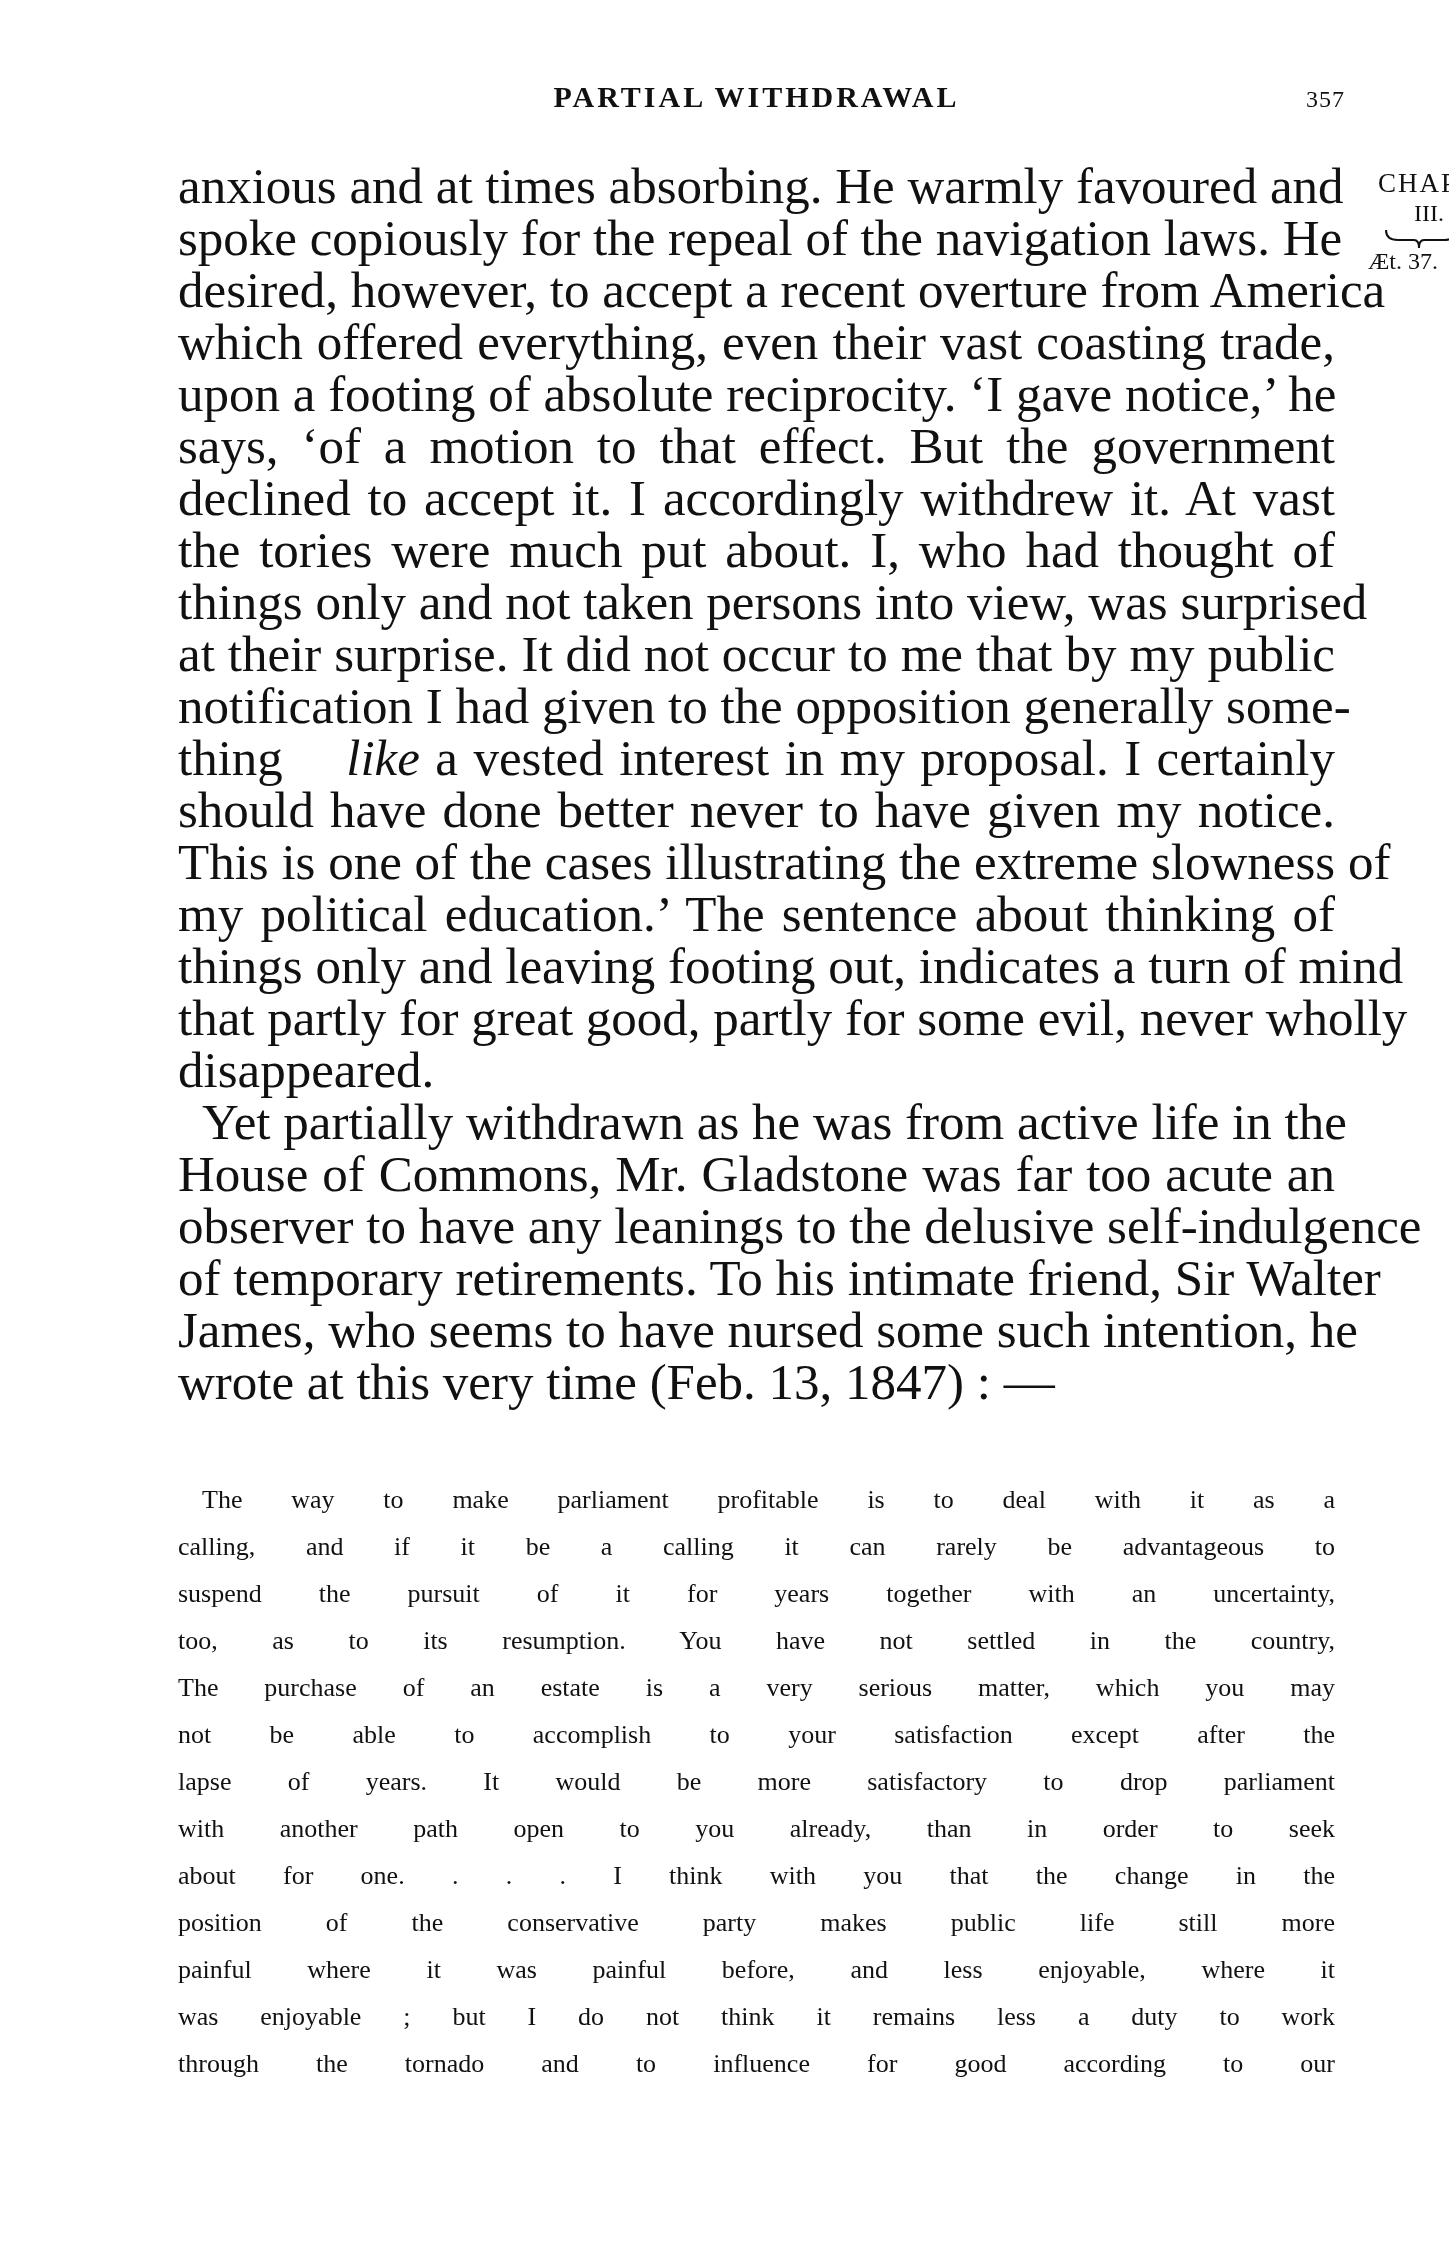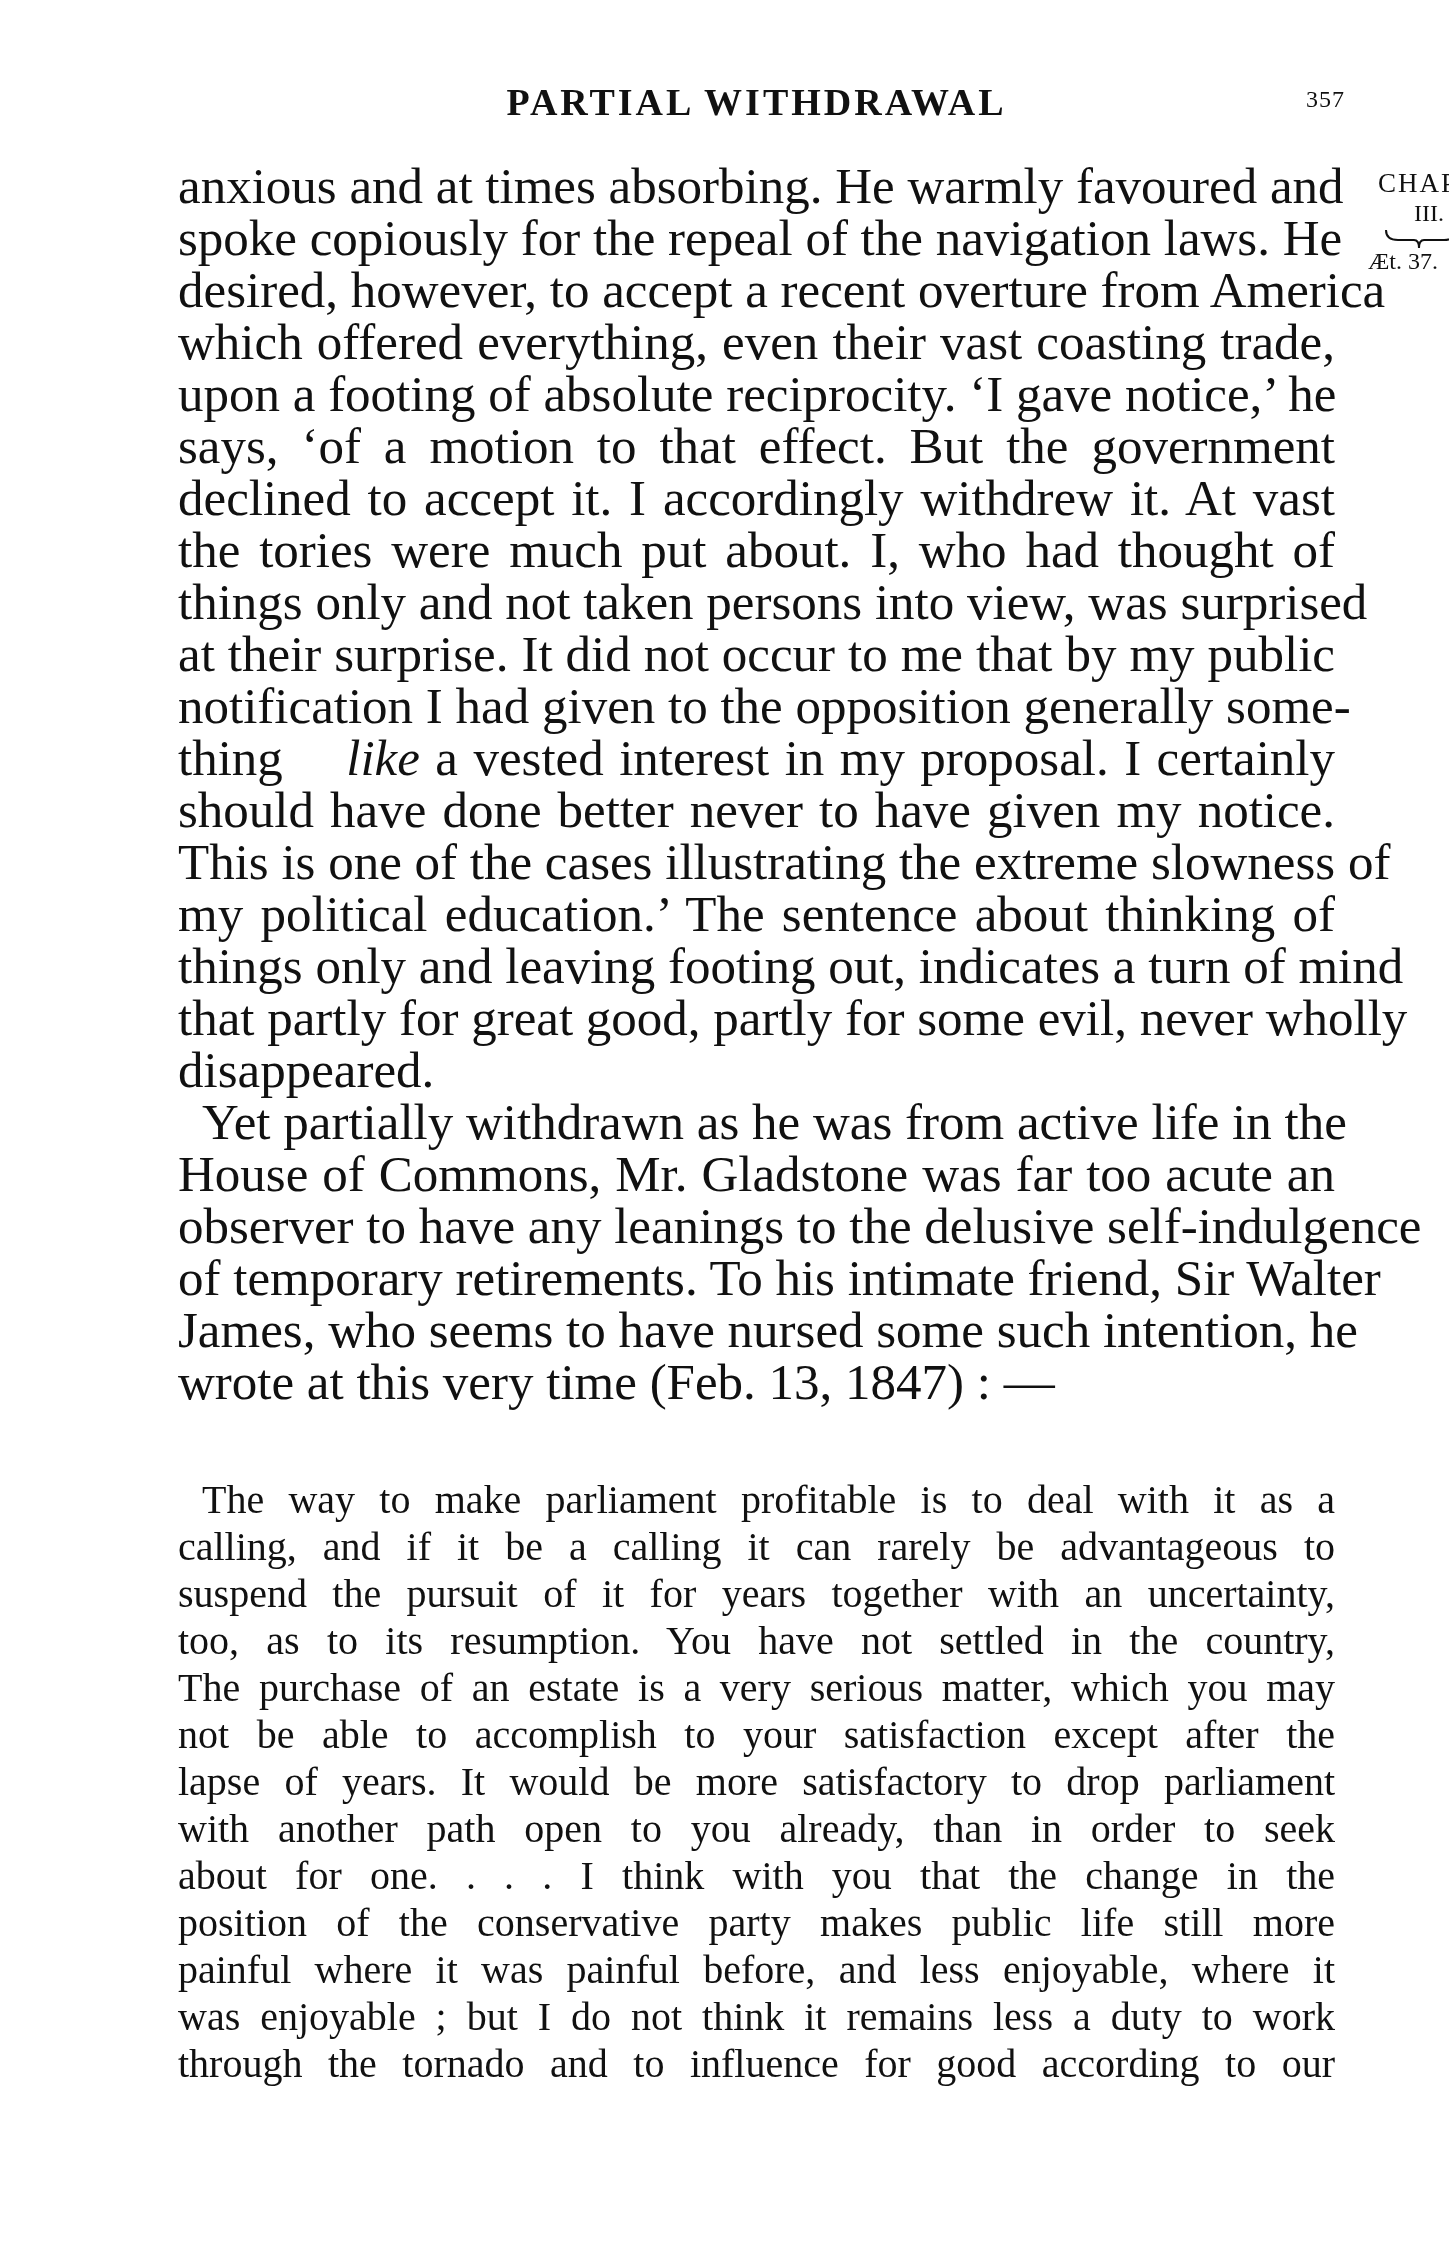--- a/index.html
+++ b/index.html
@@ -3,21 +3,21 @@
 <meta charset="utf-8">
 <style>
   html, body { margin: 0; padding: 0; background: #ffffff; }
   body { width: 1449px; height: 2258px; position: relative; overflow: hidden; color: #111; font-family: "Liberation Serif", "DejaVu Serif", serif; }
   .page { position: absolute; left: 0; top: 0; width: 1449px; height: 2258px; }
   .running-head {
     position: absolute; top: 78px; left: 178px; width: 1157px; height: 40px;
   }
   .running-title {
     position: absolute; left: 0; right: 0; text-align: center;
-    font-size: 38px; font-weight: bold; letter-spacing: 3px; top: 2px;
+    font-size: 30px; font-weight: bold; letter-spacing: 3px; top: 2px;
   }
   .page-number {
     position: absolute; right: -10px; top: 8px; font-size: 24px; letter-spacing: 1px;
   }
   .margin-note {
     position: absolute; left: 1378px; top: 168px; width: 80px; text-align: left;
     font-size: 26px; line-height: 30px;
   }
   .margin-note .chap { letter-spacing: 2px; font-size: 27px; }
   .margin-note .num { padding-left: 36px; font-size: 24px; }
@@ -25,21 +25,21 @@
   .margin-note .aet { font-size: 24px; margin-left: -10px; margin-top: -4px; }
   .body-text {
     position: absolute; left: 178px; top: 160px; width: 1157px;
     font-size: 51px; line-height: 52px; text-align: justify;
   }
   .body-text p { margin: 0; }
   .line { display: block; text-align: justify; text-align-last: justify; white-space: nowrap; height: 52px; }
   .line.last { text-align-last: left; }
   .quote {
     position: absolute; left: 178px; top: 1476px; width: 1157px;
-    font-size: 40px; line-height: 47px;
+    font-size: 26px; line-height: 47px;
   }
   .quote .line { height: 47px; }
   .quote .first { padding-left: 24px; box-sizing: border-box; }
   .body-text .first { padding-left: 24px; box-sizing: border-box; }
   em { font-style: italic; margin-left: 48px; }
 </style>
 </head>
 <body>
 
 <div class="page">

